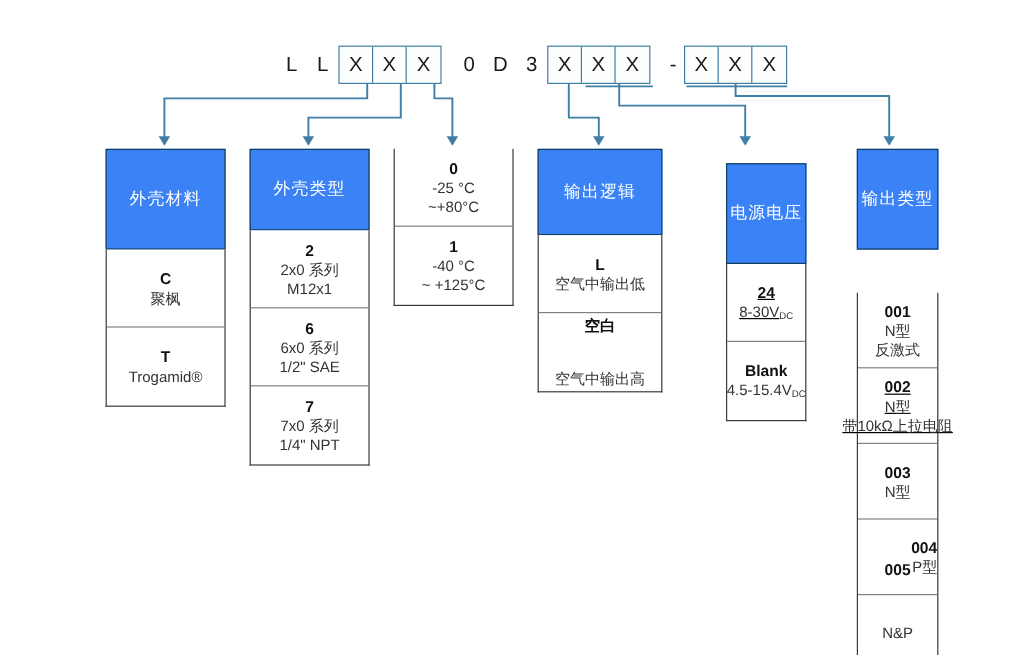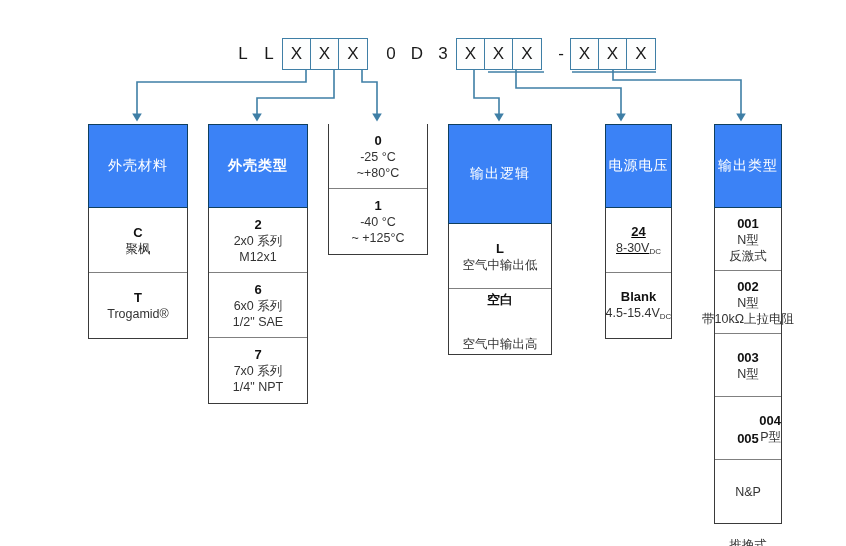--- a/index.html
+++ b/index.html
@@ -187,21 +187,21 @@
             <div class="cell-code">C</div>
             <div class="cell-desc">聚枫</div>
           </div>
           <div class="cell" style="height: 65px;">
             <div class="cell-code">T</div>
             <div class="cell-desc">Trogamid®</div>
           </div>
         </div>
       </div>
       <div class="column" style="left: 208px; top: 124px; width: 100px;">
-        <div class="col-header" style="height: 84px; font-weight: bold;">外壳类型</div>
+        <div class="col-header" style="height: 68px;">外壳类型</div>
         <div class="col-body">
           <div class="cell" style="height: 65px;">
             <div class="cell-code">2</div>
             <div class="cell-desc">2x0 系列</div>
             <div class="cell-desc">M12x1</div>
           </div>
           <div class="cell" style="height: 65px;">
             <div class="cell-code">6</div>
             <div class="cell-desc">6x0 系列</div>
             <div class="cell-desc">1/2" SAE</div>
@@ -221,54 +221,54 @@
             <div class="cell-desc">~+80°C</div>
           </div>
           <div class="cell" style="height: 65px;">
             <div class="cell-code">1</div>
             <div class="cell-desc">-40 °C</div>
             <div class="cell-desc">~ +125°C</div>
           </div>
         </div>
       </div>
       <div class="column" style="left: 448px; top: 124px; width: 104px;">
-        <div class="col-header" style="height: 100px;">输出逻辑</div>
+        <div class="col-header" style="height: 72px;">输出逻辑</div>
         <div class="col-body">
           <div class="cell" style="height: 65px;">
             <div class="cell-code">L</div>
             <div class="cell-desc">空气中输出低</div>
           </div>
           <div class="cell" style="height: 65px; gap: 28px;">
             <div class="cell-code">空白</div>
             <div class="cell-desc">空气中输出高</div>
           </div>
         </div>
       </div>
-      <div class="column" style="left: 570px; top: 124px; width: 102px; padding-left: 35px;">
+      <div class="column" style="left: 570px; top: 136px; width: 102px; padding-left: 35px;">
         <div class="col-header" style="height: 84px;">电源电压</div>
         <div class="col-body">
           <div class="cell" style="height: 65px; text-decoration: underline;">
             <div class="cell-code">24</div>
             <div class="cell-desc">8-30V<sub>DC</sub></div>
           </div>
           <div class="cell" style="height: 65px;">
             <div class="cell-code">Blank</div>
             <div class="cell-desc">4.5-15.4V<sub>DC</sub></div>
           </div>
         </div>
       </div>
       <div class="column" style="left: 674px; top: 124px; width: 108px; padding-left: 40px;">
         <div class="col-header" style="height: 84px;">输出类型</div>
         <div class="col-body">
-          <div class="cell" style="height: 63px;">
+          <div class="cell" style="height: 63px; margin-top: 36px;">
             <div class="cell-code">001</div>
             <div class="cell-desc">N型</div>
             <div class="cell-desc">反激式</div>
           </div>
-          <div class="cell" style="height: 63px;">
+          <div class="cell" style="height: 63px; text-decoration: underline;">
             <div class="cell-code">002</div>
             <div class="cell-desc">N型</div>
             <div class="cell-desc">带10kΩ上拉电阻</div>
           </div>
           <div class="cell" style="height: 63px;">
             <div class="cell-code">003</div>
             <div class="cell-desc">N型</div>
           </div>
           <div class="cell" style="height: 63px; align-items: flex-end;">
             <div class="cell-code">004</div>

